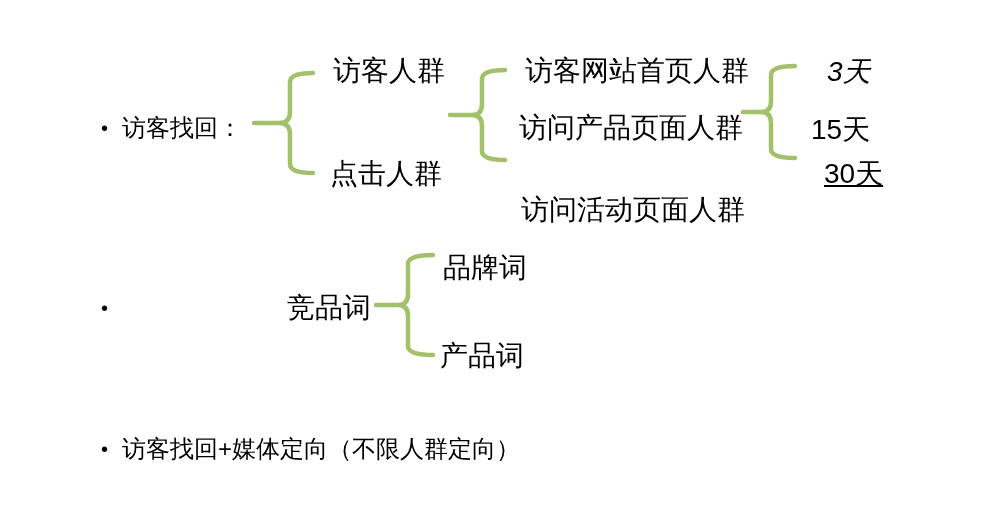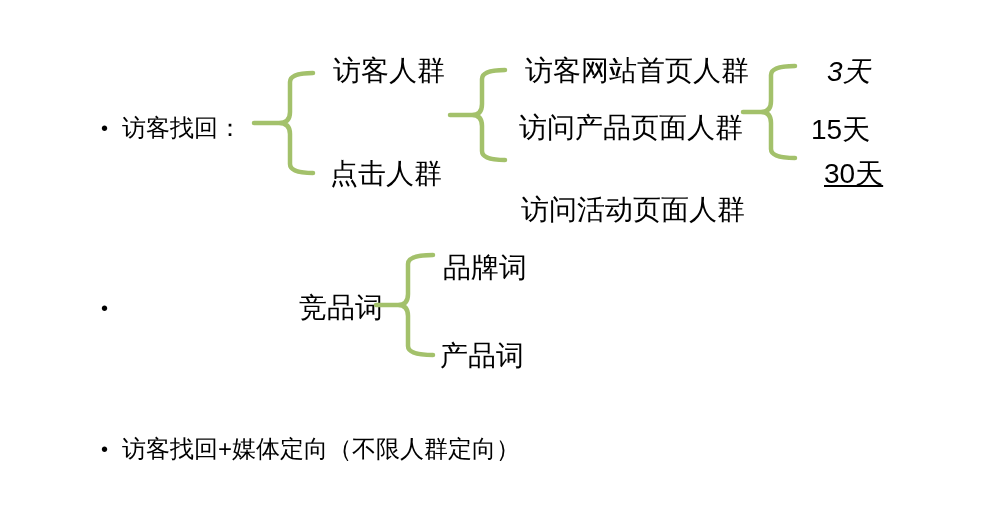--- a/index.html
+++ b/index.html
@@ -80,21 +80,21 @@
     </svg>
 
   <div class="txt" style="left:827px; top:56px;font-style:italic;">3天</div>
   <div class="txt" style="left:811px; top:114px;">15天</div>
   <div class="txt" style="left:824px; top:158px;text-decoration:underline;">30天</div>
 
   <div class="bullet-row" style="left:101px; top:292px;">
     <span class="bullet">•</span>
   </div>
 
-  <div class="txt" style="left:287px; top:292px;margin-left:12px;">竞品词</div>
+  <div class="txt" style="left:287px; top:292px;">竞品词</div>
 
   <svg class="brace" style="left:376px; top:252px;" viewBox="0 0 60 106" width="60" height="106">
       <path d="M 57 3 Q 32 3 32 12 L 32 42 Q 32 53 22 53 Q 32 53 32 64 L 32 94 Q 32 103 57 103 M 0 53 L 22 53"></path>
     </svg>
 
   <div class="txt" style="left:440px; top:340px;">产品词</div>
   <div class="txt" style="left:443px; top:252px;">品牌词</div>
 
   <div class="bullet-row" style="left:101px; top:433px;">
     <span class="bullet">•</span>

